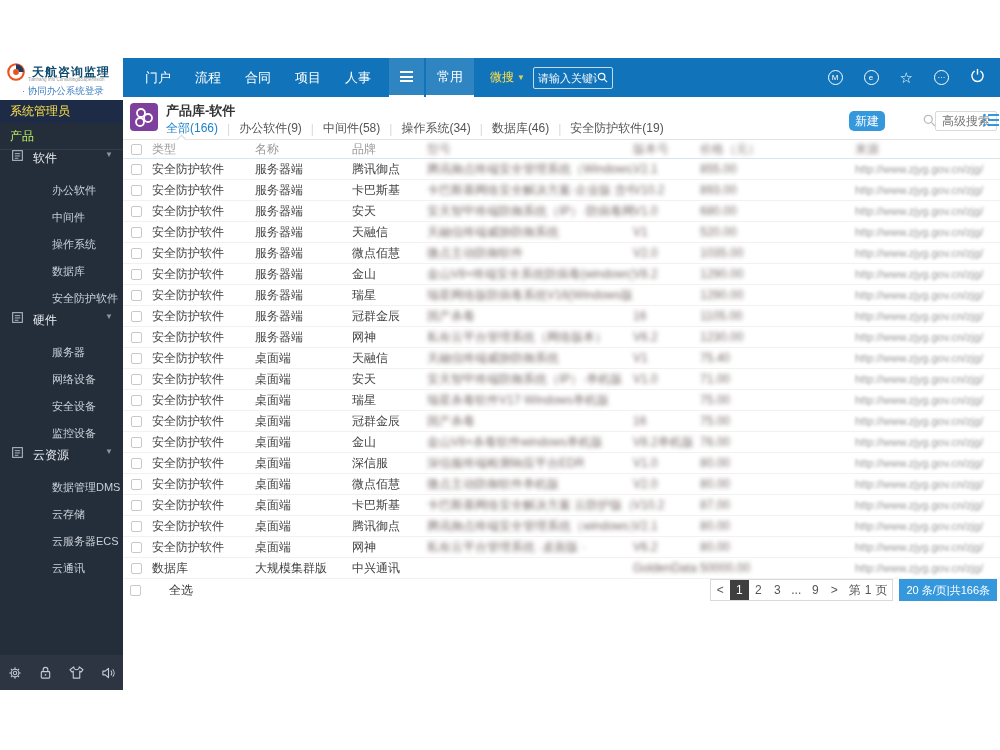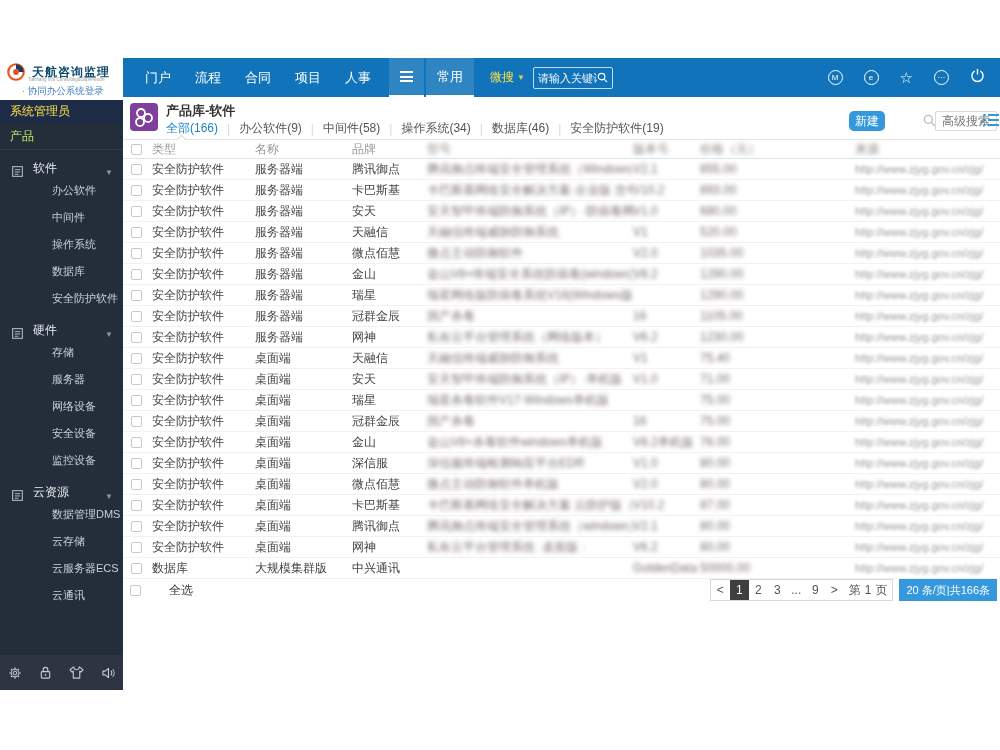--- a/index.html
+++ b/index.html
@@ -25,21 +25,21 @@
   .tsearch input { flex:1; width:50px; background:transparent; border:none; outline:none; color:#fff; font-size:11px; font-family:"Liberation Sans",sans-serif; }
   .tsearch input::placeholder { color:rgba(255,255,255,.95); }
   .topbar-icons { margin-left:auto; display:flex; align-items:center; gap:21px; margin-right:15px; }
   .cicon { width:15px; height:15px; border:1.2px solid #fff; border-radius:50%; color:#fff; font-size:8px; display:flex; align-items:center; justify-content:center; cursor:pointer; }
   .staricon { color:#fff; font-size:15px; line-height:15px; cursor:pointer; }
 
   
   .sidebar { position:absolute; left:0; top:100px; width:123px; height:590px; background:#242d3a; }
   .sb-role { height:23px; line-height:23px; background:#1d2b47; color:#fde047; font-size:12px; padding-left:10px; }
   .sb-section { height:27px; line-height:27px; color:#bef264; font-size:12px; padding-left:10px; border-bottom:1px solid #333d4a; }
-  .sb-group { height:27px; display:flex; align-items:flex-end; color:#e8ecf0; font-size:12px; cursor:pointer; }
+  .sb-group { height:27px; display:flex; align-items:flex-start; color:#e8ecf0; font-size:12px; cursor:pointer; }
   .sb-gicon { margin-left:12px; margin-right:10px; width:11px; height:11px; flex:none; }
   .sb-gchev { margin-left:auto; margin-right:10px; font-size:8px; color:#8a93a0; }
   .sb-item { height:27px; line-height:27px; padding-left:52px; color:#c9d1d9; font-size:11px; cursor:pointer; white-space:nowrap; }
   .sb-footer { position:absolute; left:0; bottom:0; width:123px; height:35px; background:#2c3541; display:flex; align-items:center; padding:0 8px; gap:17px; }
   .sbf-icon { color:#c6ccd4; display:flex; align-items:center; cursor:pointer; }
   .sbf-chev { color:#9aa2ac; font-size:10px; margin-left:-6px; }
 
   
   .main { position:absolute; left:123px; top:97px; width:877px; height:593px; background:#fff; }
   .content-header { position:relative; height:43px; border-bottom:1px solid #e4e4e4; }
@@ -156,21 +156,20 @@
         <div class="sb-group">
           <span class="sb-gicon"><svg width="11" height="11" viewBox="0 0 12 12">
               <rect x="0.7" y="0.7" width="10.6" height="10.6" fill="none" stroke="#aeb6c0" stroke-width="1.2"></rect>
               <line x1="3" y1="4" x2="9" y2="4" stroke="#aeb6c0" stroke-width="1.1"></line>
               <line x1="3" y1="6.5" x2="9" y2="6.5" stroke="#aeb6c0" stroke-width="1.1"></line>
               <line x1="3" y1="9" x2="7" y2="9" stroke="#aeb6c0" stroke-width="1.1"></line>
             </svg></span>
           <span>硬件</span>
           <span class="sb-gchev">▼</span>
         </div>
-        <div class="sb-item">存储</div>
         <div class="sb-item">服务器</div>
         <div class="sb-item">网络设备</div>
         <div class="sb-item">安全设备</div>
         <div class="sb-item">监控设备</div>
         <div class="sb-group">
           <span class="sb-gicon"><svg width="11" height="11" viewBox="0 0 12 12">
               <rect x="0.7" y="0.7" width="10.6" height="10.6" fill="none" stroke="#aeb6c0" stroke-width="1.2"></rect>
               <line x1="3" y1="4" x2="9" y2="4" stroke="#aeb6c0" stroke-width="1.1"></line>
               <line x1="3" y1="6.5" x2="9" y2="6.5" stroke="#aeb6c0" stroke-width="1.1"></line>
               <line x1="3" y1="9" x2="7" y2="9" stroke="#aeb6c0" stroke-width="1.1"></line>

